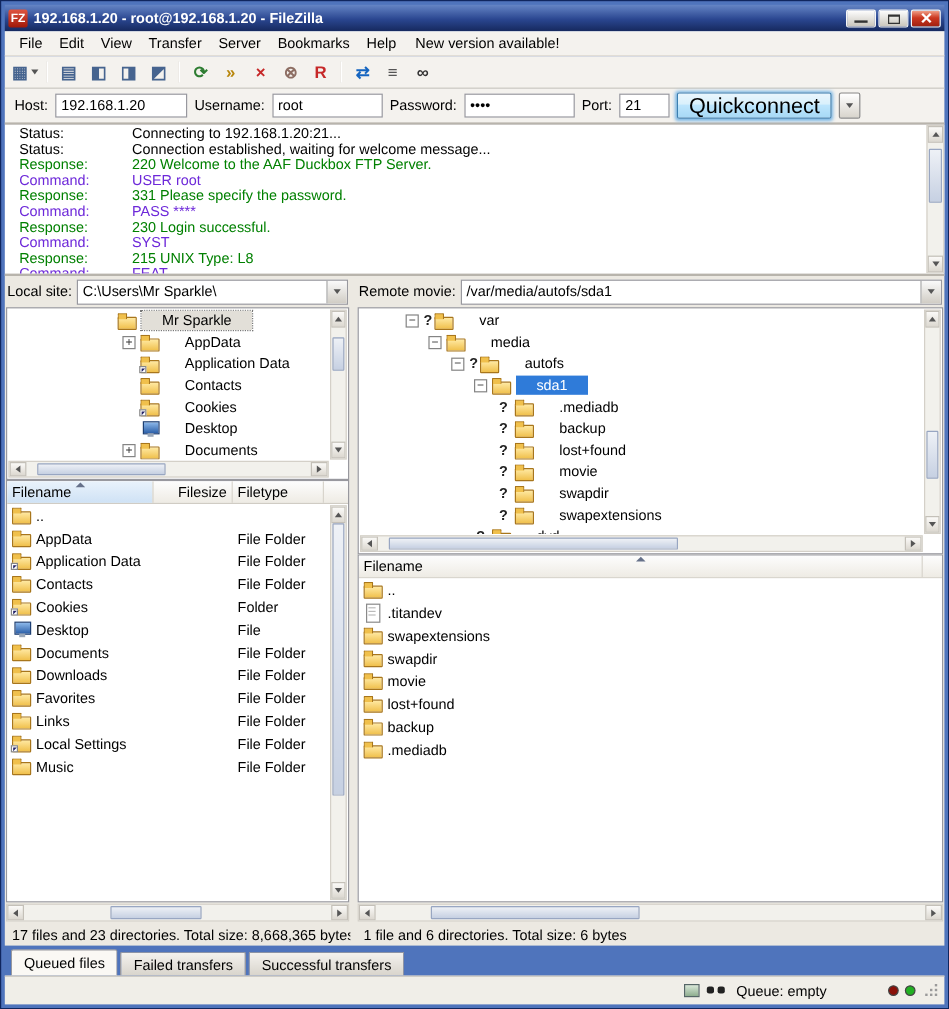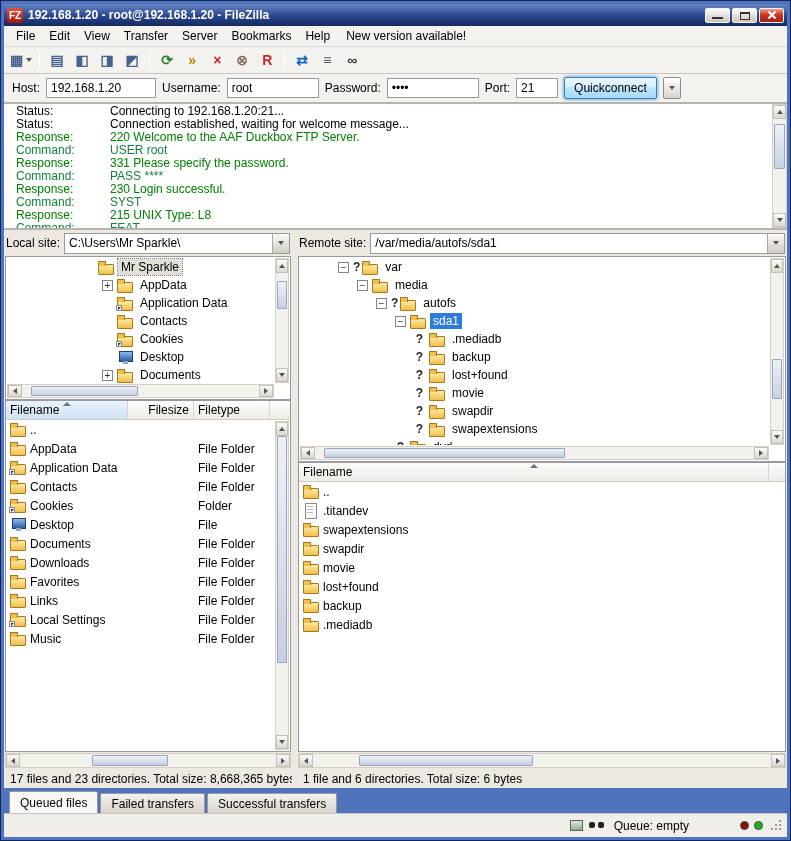--- a/index.html
+++ b/index.html
@@ -21,27 +21,27 @@
 .menubar{flex:0 0 21px;background:#f4f2ee;border-bottom:1px solid #dcd8d0;display:flex;align-items:center;padding:0 5px}
 .menu-item{padding:3px 7px;cursor:default}
 .menu-notice{padding:3px 6px;margin-left:3px}
 .toolbar{flex:0 0 27px;background:#f4f2ee;border-bottom:1px solid #c9c5bc;display:flex;align-items:center;padding:0 4px;gap:1px}
 .tb-btn{height:22px;min-width:24px;display:flex;align-items:center;justify-content:center;font-size:14px;font-weight:bold;padding:0 2px}
 .tb-sep{width:1px;height:18px;background:#c0bcb4;border-right:1px solid #fff;margin:0 4px}
 
 .qc{flex:0 0 30px;background:#f4f2ee;border-bottom:2px solid #b8b4ac;display:flex;align-items:center;gap:6px;padding:0 8px}
 .inp{height:20px;border:1px solid #98989e;background:#fff;font:inherit;font-size:12px;padding:0 4px}
 .inp.host{width:110px}.inp.user{width:92px}.inp.pass{width:92px}.inp.port{width:42px}
-.qc-btn{height:22px;padding:0 9px;font:inherit;font-size:12px;border:1px solid #3c7fb1;border-radius:2px;background:linear-gradient(#eaf6fd,#d9f0fc 45%,#bee6fd 46%,#a7d9f5);box-shadow:0 0 3px 1px #78b6e6;cursor:default}
+.qc-btn{height:22px;padding:0 9px;font:inherit;font-size:18px;border:1px solid #3c7fb1;border-radius:2px;background:linear-gradient(#eaf6fd,#d9f0fc 45%,#bee6fd 46%,#a7d9f5);box-shadow:0 0 3px 1px #78b6e6;cursor:default}
 .qc-dd{width:18px;height:22px;border:1px solid #8a8a8a;border-radius:2px;background:linear-gradient(#ffffff,#d8d4cc);display:flex;align-items:center;justify-content:center}
 
 .log{flex:0 0 126px;background:#fff;position:relative;overflow:hidden;padding:1px 16px 0 0;border-bottom:2px solid #b8b4ac}
 .log-line{display:flex;line-height:13px;white-space:nowrap}
 .log-label{flex:0 0 106px;padding-left:12px}
-.log-line.command{color:#15803d}
+.log-line.command{color:#6d28d9}
 .log-line.response{color:#008000}
 .log .vscroll{position:absolute;top:0;right:0;bottom:0;width:15px}
 
 .main{flex:1;display:flex;min-height:0;background:#ece9e2}
 .pane{display:flex;flex-direction:column;min-width:0}
 .pane.left{flex:0 0 288px}
 .vsplit{flex:0 0 5px}
 .pane.right{flex:1}
 .site-row{flex:0 0 26px;display:flex;align-items:center;gap:4px;padding:2px 2px}
 .combo{flex:1;height:21px;border:1px solid #98989e;background:#fff;display:flex;align-items:stretch;overflow:hidden}
@@ -50,21 +50,21 @@
 .treebox{position:relative;background:#fff;border:1px solid #98989e;overflow:hidden;margin:0 1px}
 .pane.left .treebox{flex:0 0 144px}
 .pane.right .treebox{flex:0 0 206px}
 .tree{position:absolute;top:1px;left:1px;right:16px;bottom:16px;overflow:hidden}
 .tree-row{display:flex;align-items:center;height:18px;white-space:nowrap}
 .tsp{flex:0 0 auto}
 .expander{width:11px;height:11px;border:1px solid #848484;background:#fff;font-size:10px;line-height:9px;text-align:center;flex:0 0 11px;margin-right:4px;color:#333}
 .expander-empty{flex:0 0 15px}
 .qslot{flex:0 0 11px;margin-right:4px;font-weight:bold;color:#222;text-align:center}
 .qbadge{font-weight:bold;color:#222;margin-right:2px}
-.tlabel{padding:1px 3px}
+.tlabel{padding:1px 17px}
 .sel-active{background:#2f7bd9;color:#fff}
 .sel-focus{background:#e2dfd8;outline:1px dotted #777}
 .treebox .vscroll{position:absolute;top:1px;right:1px;bottom:16px;width:14px}
 .treebox .hscroll{position:absolute;left:1px;right:16px;bottom:1px;height:14px}
 
 .icon{width:16px;height:13px;position:relative;flex:0 0 16px;margin-right:4px;display:inline-block}
 .icon.folder::before{content:"";position:absolute;left:0;top:3px;width:14px;height:9px;background:linear-gradient(#ffe9a2,#f0c04c);border:1px solid #a8761c;border-radius:1px}
 .icon.folder::after{content:"";position:absolute;left:0;top:0;width:6px;height:4px;background:#f0c04c;border:1px solid #a8761c;border-bottom:none;border-radius:1px 1px 0 0}
 .icon .ovl{position:absolute;left:-1px;bottom:-1px;width:6px;height:6px;background:#fff;border:1px solid #888;z-index:2}
 .icon .ovl::before{content:"";position:absolute;left:1px;top:1px;width:0;height:0;border-top:3px solid #226;border-right:3px solid transparent}
@@ -495,21 +495,21 @@
             <span class="tri-right"></span>
           </span>
         </div>
       <div class="pstatus">17 files and 23 directories. Total size: 8,668,365 bytes</div>
     </div>
 
     <div class="vsplit"></div>
 
     <div class="pane right">
       <div class="site-row">
-        <span class="lbl">Remote site:</span>
+        <span class="lbl">Remote movie:</span>
         <div class="combo">
           <span class="combo-val">/var/media/autofs/sda1</span>
           <span class="combo-btn">
               <span class="tri-down"></span>
             </span>
         </div>
       </div>
       <div class="treebox">
         <div class="tree" id="remote-tree-body">
             <div class="tree-row">

